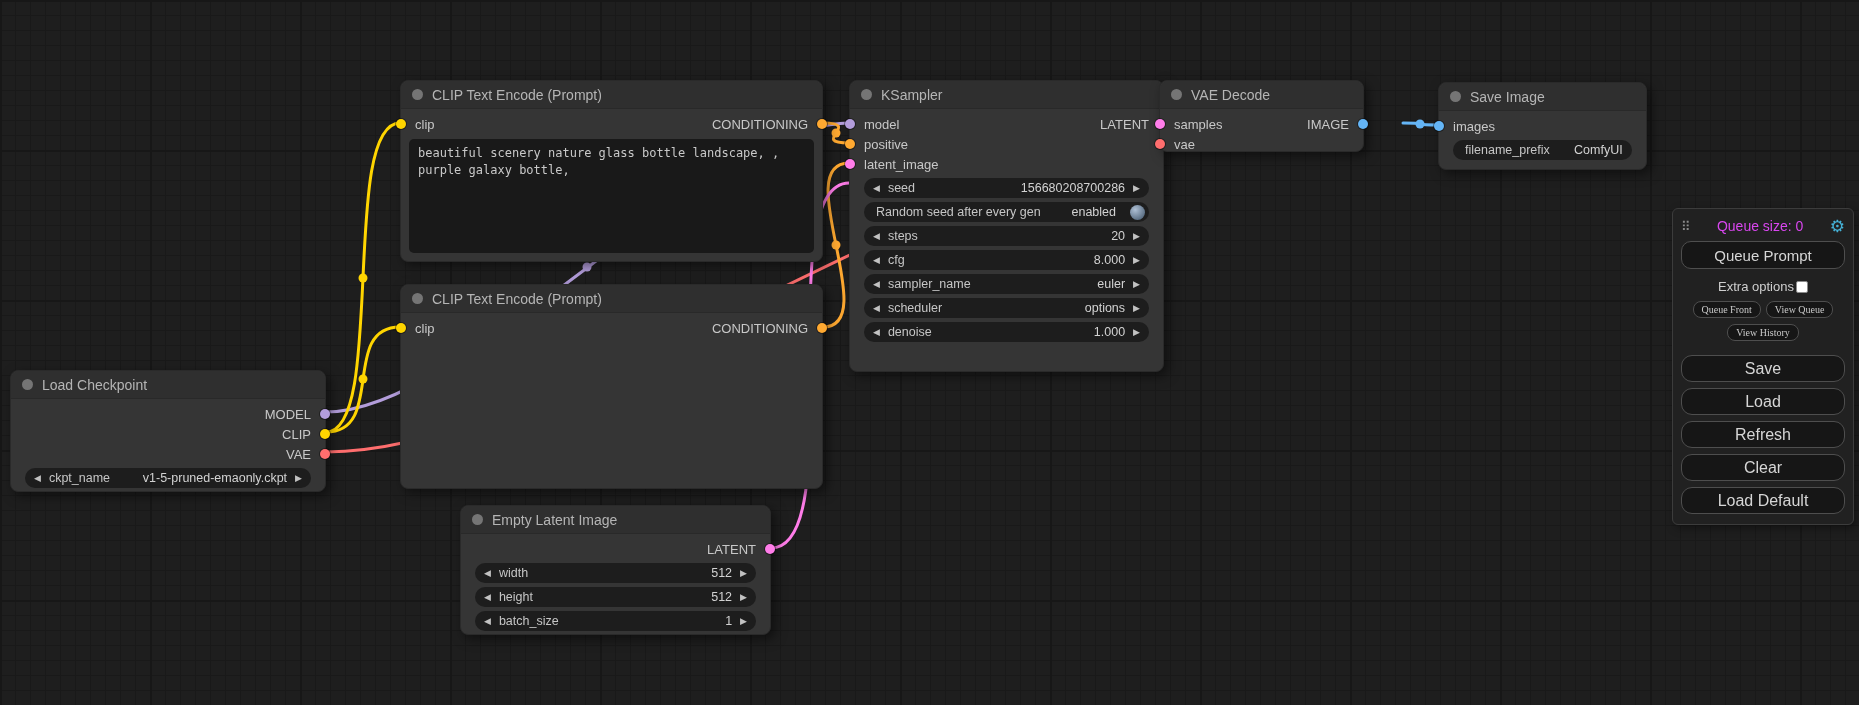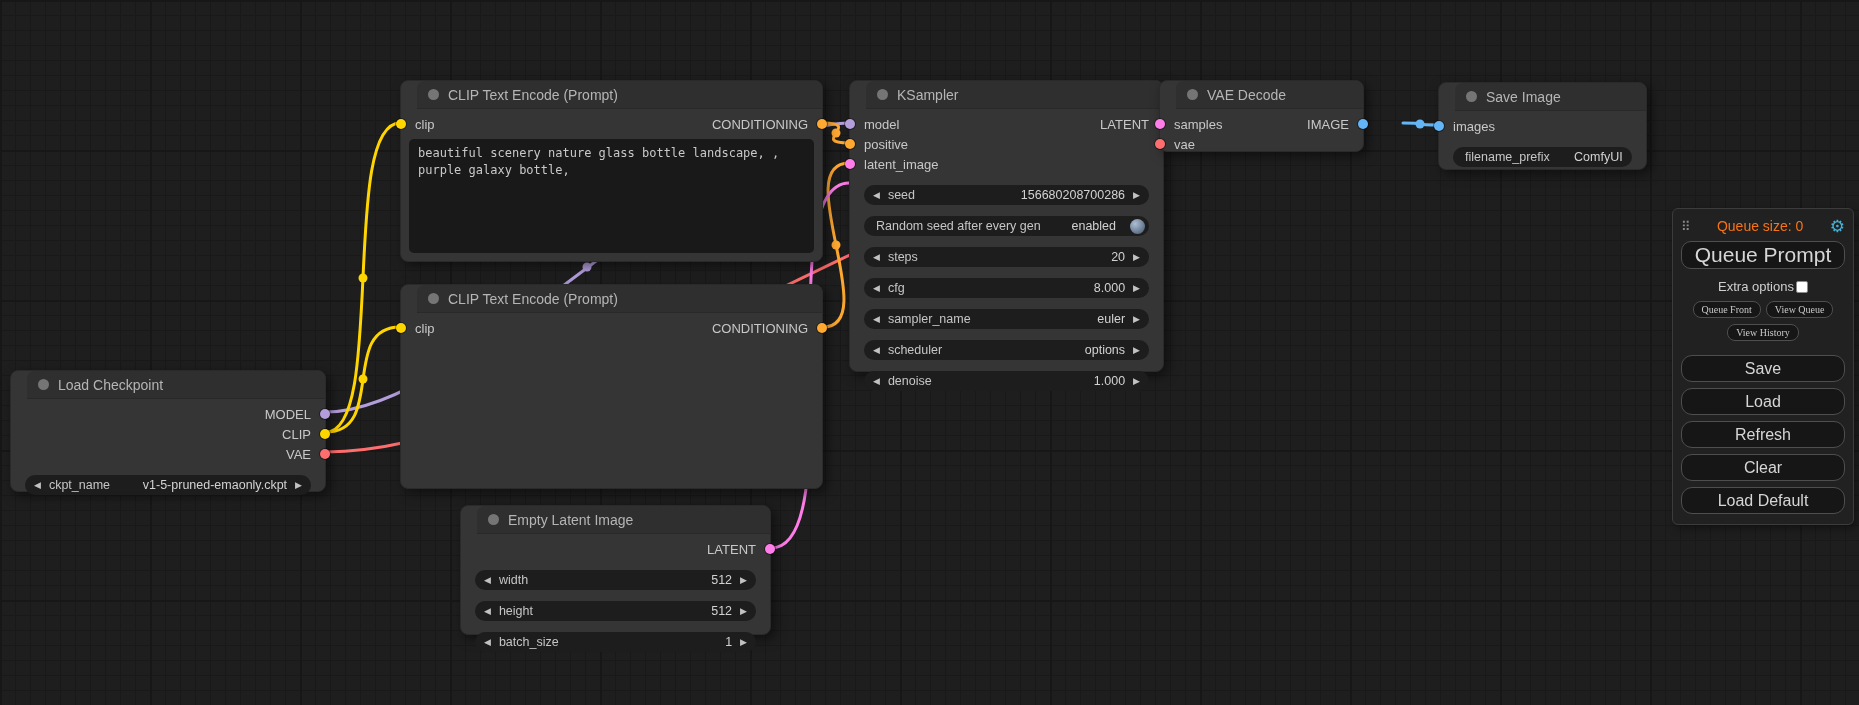--- a/index.html
+++ b/index.html
@@ -13,60 +13,60 @@
       linear-gradient(#191919 1px, transparent 1px),
       linear-gradient(90deg,#191919 1px, transparent 1px);
     background-size:150px 150px,150px 150px,15px 15px,15px 15px; }
 
   .wires { position:absolute; left:0; top:0; z-index:1; }
   .wire  { fill:none; stroke-width:3; stroke-linecap:round; }
 
   .node { position:absolute; z-index:2; background:#353535; border:1px solid #2a2a2a;
           border-radius:8px; box-shadow:4px 4px 12px rgba(0,0,0,.5); }
   .ntitle { height:28px; display:flex; align-items:center; gap:9px; padding:0 11px;
-            background:#2f2f2f; border-radius:8px 8px 0 0; border-bottom:1px solid #292929; cursor:move;margin-left:16px; }
+            background:#2f2f2f; border-radius:8px 8px 0 0; border-bottom:1px solid #292929; cursor:move; }
   .ndot { width:11px; height:11px; border-radius:50%; background:#757575; flex:none; }
   .ntext { font-size:14px; color:#b5b5b5; white-space:nowrap; }
   .nbody { position:relative; padding-top:5px; }
 
   .srow { position:relative; height:20px; display:flex; align-items:center; padding:0 14px; }
   .dot { width:10px; height:10px; border-radius:50%; position:absolute; top:50%;
          transform:translateY(-50%); box-shadow:0 0 0 1px rgba(0,0,0,.4); cursor:crosshair; }
   .dot.in  { left:-5px; }
   .dot.out { right:-5px; }
   .slabel { font-size:13px; color:#c8c8c8; white-space:nowrap; }
   .slabel.out { margin-left:auto;text-align:right; }
   .dot-model { background:#B39DDB; } .dot-clip { background:#FFD500; }
   .dot-vae { background:#FF6E6E; }  .dot-cond { background:#FFA931; }
   .dot-latent { background:#FF7DE9; } .dot-image { background:#64B5F6; }
 
-  .widget { height:20px; margin:11px 14px 0; background:#1d1d1d; border-radius:10px;
+  .widget { height:20px; margin:4px 14px 0; background:#1d1d1d; border-radius:10px;
             display:flex; align-items:center; padding:0 9px; font-size:12.5px;
             color:#c6c6c6; cursor:pointer; }
   .warr { font-size:9px; color:#c2c2c2; flex:none; line-height:1; }
   .wlabel { margin-left:8px; white-space:nowrap; }
   .widget.no-arrows .wlabel { margin-left:3px; }
   .wvalue { margin-left:auto; margin-right:8px; white-space:nowrap; color:#d2d2d2; }
   .wvalue.center { margin-right:auto; padding-left:24px; }
   .knob { width:15px; height:15px; border-radius:50%; flex:none; margin-left:6px; margin-right:-5px;
           background:radial-gradient(circle at 35% 32%, #aebfd4, #5d7186 72%); }
 
   .ntextarea { margin:5px 8px; background:#191919; border-radius:5px; padding:6px 9px;
                font-family:"DejaVu Sans Mono", monospace; font-size:12px; line-height:1.45;
                color:#c9c9c9; overflow:hidden; cursor:text; }
 
   .queue-panel { position:absolute; z-index:5; left:1672px; top:208px; width:182px;
                  background:rgba(34,34,34,.98); border:1px solid #3c3c3c; border-radius:6px;
                  padding:5px 8px 10px; box-shadow:3px 3px 10px rgba(0,0,0,.4); }
   .qhead { display:flex; align-items:center; height:24px; margin-bottom:3px; }
   .qdrag { color:#8a8a8a; font-size:13px; cursor:grab; flex:none; }
-  .qsize { flex:1; text-align:center; color:#f97316; font-size:14px; }
+  .qsize { flex:1; text-align:center; color:#d946ef; font-size:14px; }
   .qgear { color:#45B1D6; font-size:17px; cursor:pointer; flex:none; line-height:1; }
   .qp-main { display:block; width:100%; height:28px; background:#161616; border:1px solid #4e4e4e;
-             border-radius:10px; color:#d6d6d6; font-size:21px; font-family:inherit;
+             border-radius:10px; color:#d6d6d6; font-size:15px; font-family:inherit;
              margin-bottom:10px; cursor:pointer; }
   .qextra { display:flex; align-items:center; justify-content:center; gap:2px; color:#cfcfcf;
             font-size:13px; margin-bottom:7px; }
   .qcheck { width:12px; height:12px; background:#ffffff; border:1px solid #8a8a8a;
             border-radius:2px; cursor:pointer; }
   .qsmallrow { display:flex; justify-content:center; gap:5px; margin-bottom:6px; }
   .qp-small { background:#161616; border:1px solid #4e4e4e; border-radius:8px; color:#c9c9c9;
               font-size:10px; padding:2px 8px; font-family:Liberation Serif, serif; cursor:pointer; white-space:nowrap; }
   .qp-btn { display:block; width:100%; height:27px; background:#161616; border:1px solid #4e4e4e;
             border-radius:11px; color:#d6d6d6; font-size:16px; font-family:inherit;

